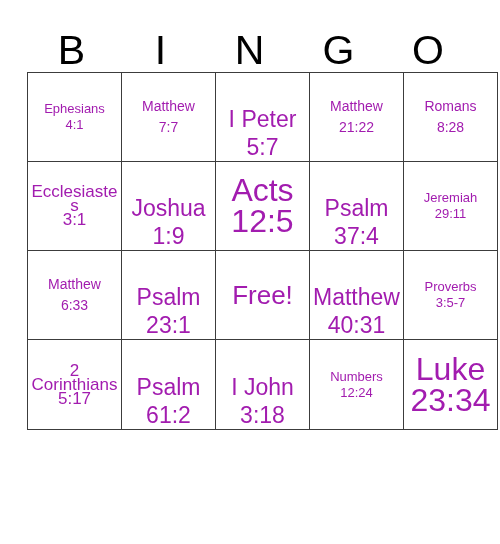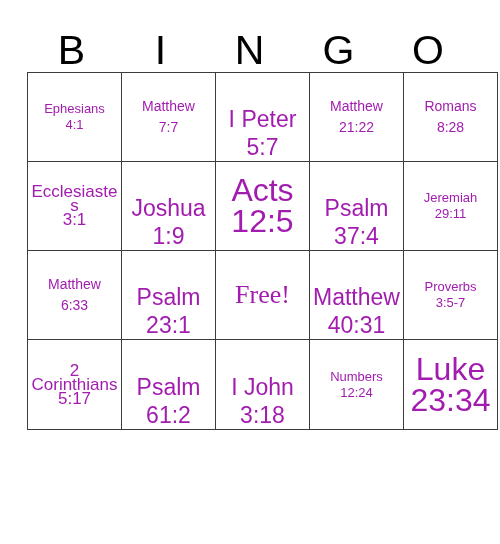--- a/index.html
+++ b/index.html
@@ -69,21 +69,21 @@
     white-space: pre-line;
   }
 
   
   .sz-xl  { font-size: 32px; line-height: 31px; }
   .sz-lg  { font-size: 23px; line-height: 28px; margin-top: 32px; }
   .sz-md  { font-size: 14px; line-height: 21px; }
   .sz-sm  { font-size: 13px; line-height: 16px; }
   .sz-xs  { font-size: 17px; line-height: 14px; }
 
-  .free-cell .cell-text { font-size: 26px; line-height: 30px; font-family: Liberation Serif, serif; }
+  .free-cell .cell-text { font-size: 26px; line-height: 30px; }
 </style>
 </head>
 <body>
 
 <div id="bingo-card">
 
   <div id="bingo-header">
     <div class="header-cell">B</div>
     <div class="header-cell">I</div>
     <div class="header-cell">N</div>

